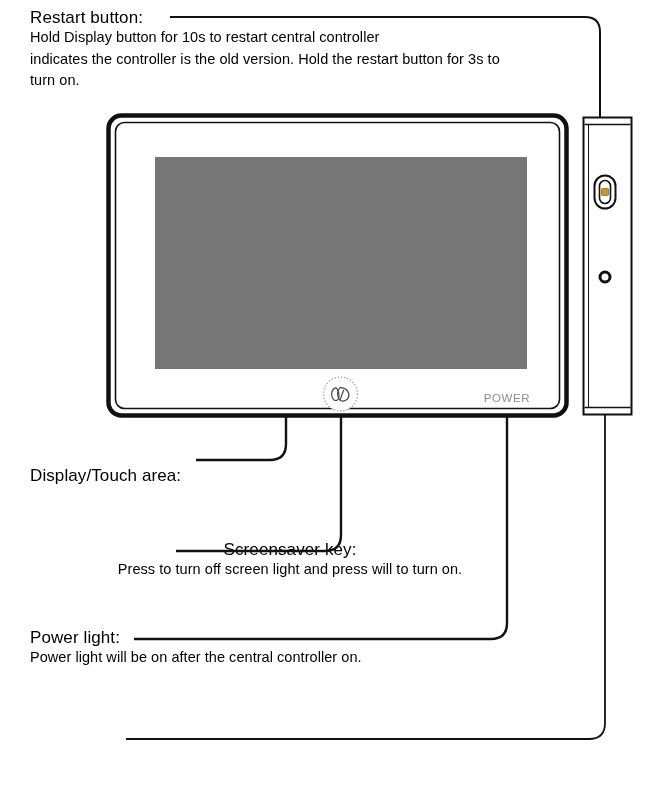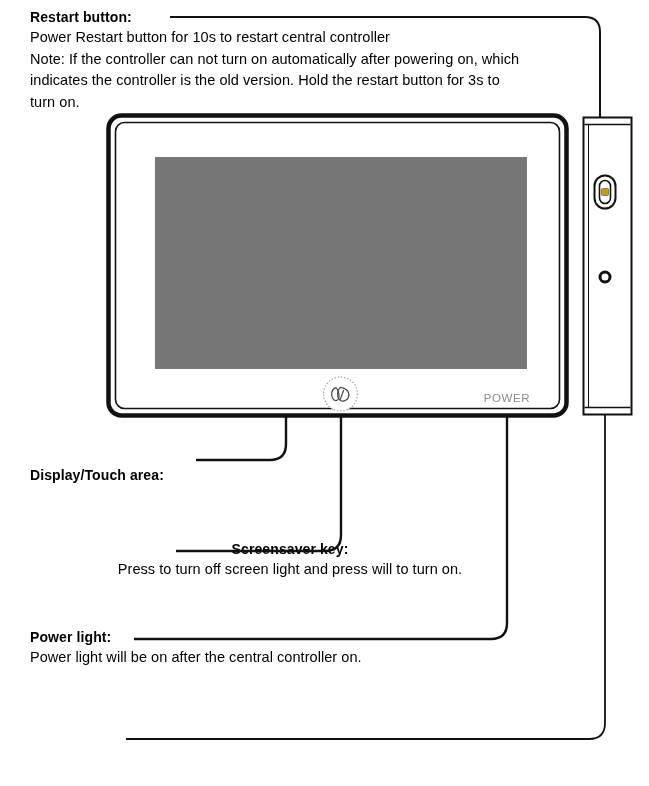--- a/index.html
+++ b/index.html
@@ -21,22 +21,22 @@
     left: 0;
     top: 0;
     width: 649px;
     height: 786px;
   }
   .callout {
     position: absolute;
     left: 30px;
   }
   .callout-title {
-    font-size: 14px;
-    font-weight: bold;
+    font-size: 17px;
+    font-weight: normal;
     letter-spacing: 0.1px;
     line-height: 19px;
     white-space: nowrap;
   }
   .callout-body {
     font-size: 14.5px;
     font-weight: normal;
     line-height: 21.5px;
     letter-spacing: 0.05px;
   }
@@ -55,22 +55,21 @@
     pointer-events: none;
   }
 </style>
 </head>
 <body>
 
 <div id="diagram-root">
 
   <div class="callout" id="callout-restart">
     <div class="callout-title">Restart button:</div>
-    <div class="callout-body">Power Restart button for 10s to restart central controller</div>
-    <div class="callout-body">Note: If the controller can not turn on automatically after powering on, which</div>
+    <div class="callout-body">Hold Display button for 10s to restart central controller</div>
     <div class="callout-body">indicates the controller is the old version. Hold the restart button for 3s to</div>
     <div class="callout-body">turn on.</div>
   </div>
 
   <div class="callout" id="callout-display">
     <div class="callout-title">Display/Touch area:</div>
   </div>
 
   <div class="callout" id="callout-screensaver">
     <div class="callout-title">Screensaver key:</div>

